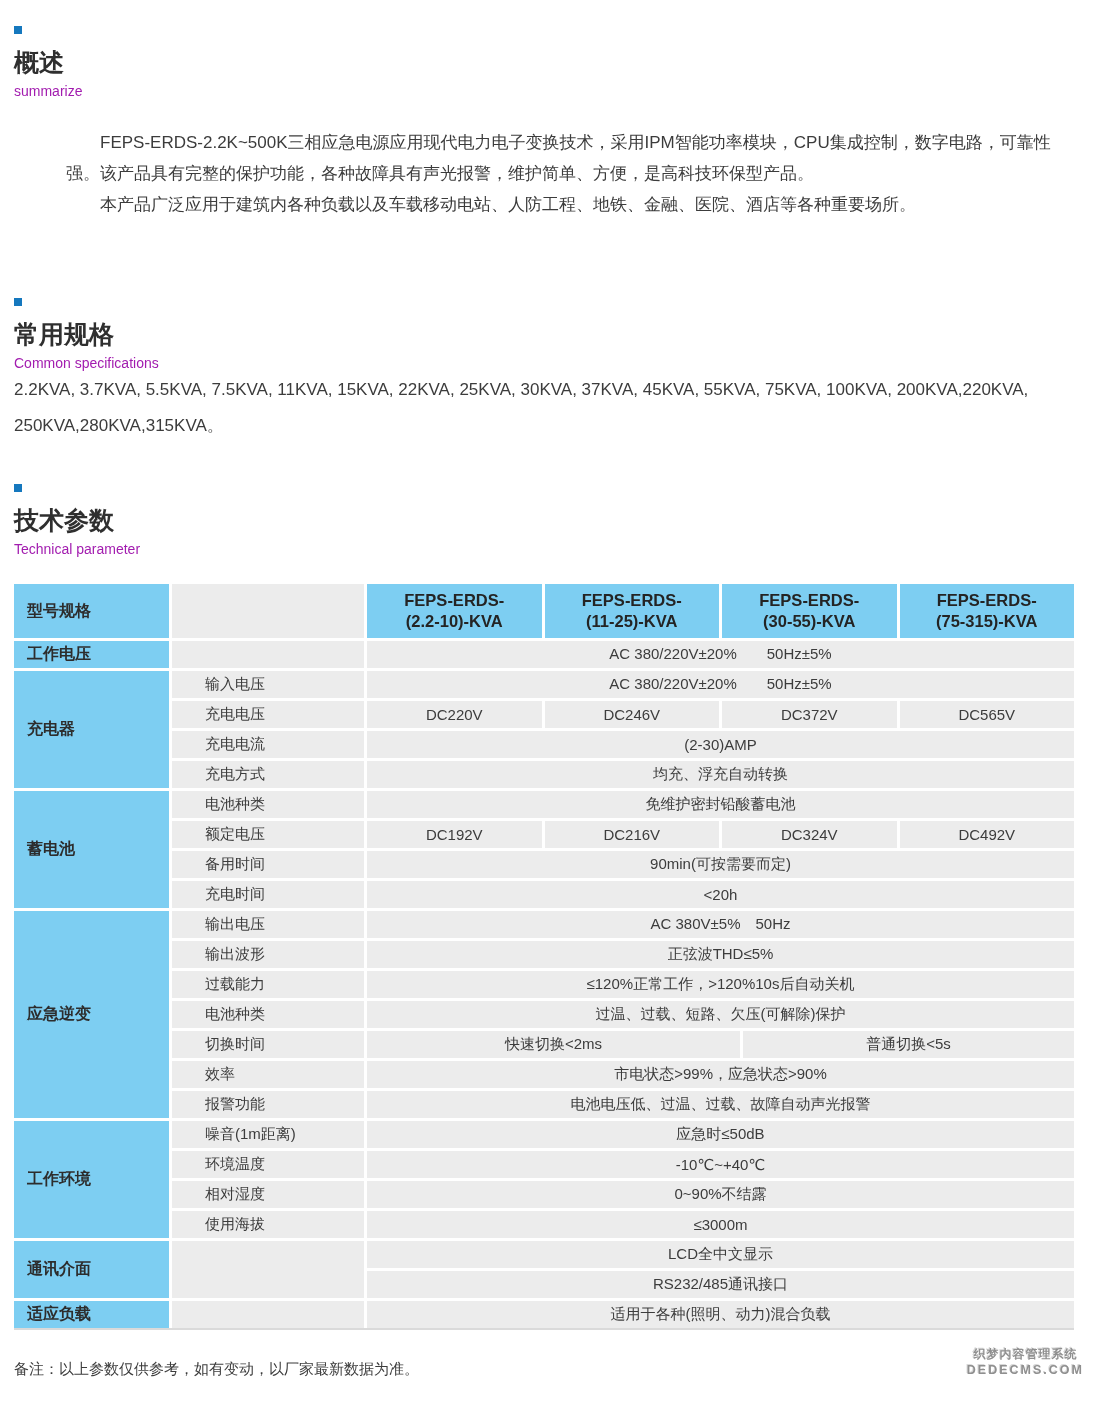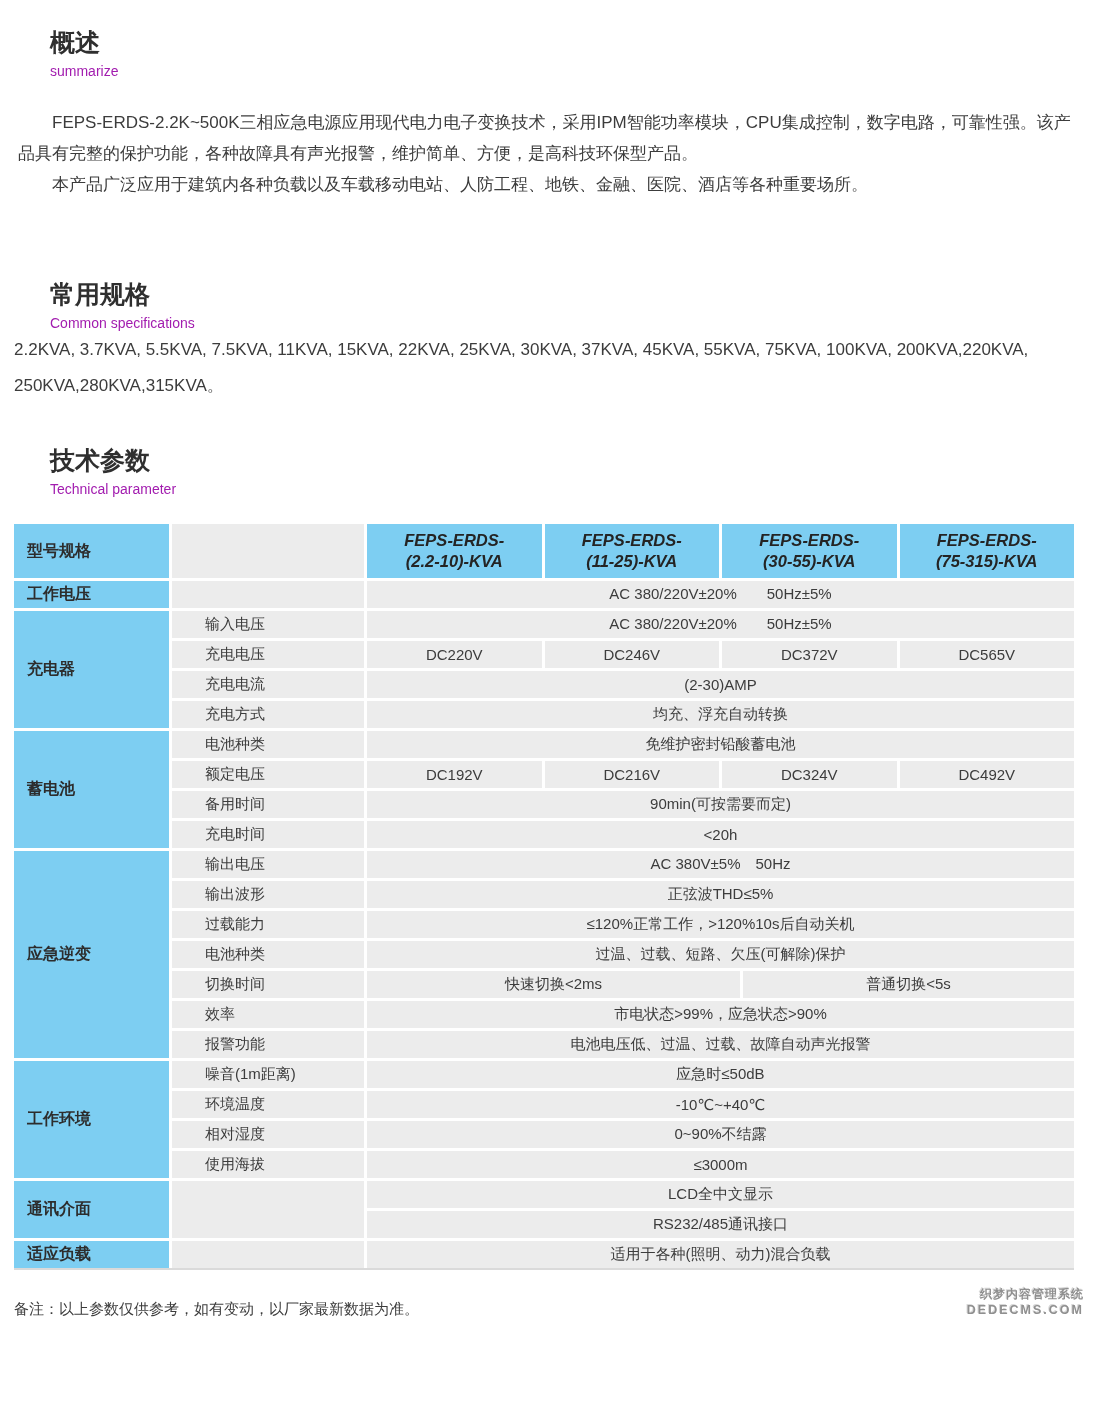--- a/index.html
+++ b/index.html
@@ -12,28 +12,28 @@
   *{box-sizing:border-box;}
   html,body{margin:0;padding:0;}
   body{
     width:1100px;height:1408px;overflow:hidden;background:#ffffff;
     font-family:"Liberation Sans","DejaVu Sans",sans-serif;
     color:var(--text);
   }
   .page{padding:26px 14px 0 14px;}
 
   
-  .sec-head{display:flex;gap:28px;align-items:flex-start;}
+  .sec-head{display:flex;gap:12px;align-items:flex-start;flex-direction:column;}
   .accent-bar{width:8px;background:var(--accent);flex:0 0 8px;}
   .sec-titles{padding-top:1px;}
   .sec-title-zh{font-size:25px;font-weight:bold;color:var(--head);line-height:1.25;margin:0;}
   .sec-title-en{font-size:14px;color:#a21caf;margin-top:5px;line-height:1.2;}
 
   
-  .overview-body{margin-top:27px;padding:0 4px;}
+  .overview-body{margin-top:27px;padding:0 4px;margin-left:48px;}
   .overview-body p{margin:0;font-size:17px;line-height:31px;text-indent:2em;color:var(--text);}
 
   
   .section-specs{margin-top:78px;}
   .specs-text{font-size:17px;line-height:36px;color:var(--text);padding-right:10px;}
 
   
   .section-tech{margin-top:40px;}
   .spec-table{
     margin-top:26px;width:1060px;display:flex;flex-direction:column;gap:3px;
@@ -49,37 +49,37 @@
   .trow.thead{min-height:54px;}
   .lbl{
     flex:0 0 192px;background:var(--gray);display:flex;align-items:center;
     padding-left:33px;font-size:15px;
   }
   .lbl-tall{flex:0 0 192px;background:var(--gray);}
   .dataarea{flex:1;display:flex;gap:3px;}
   .model{
     flex:1;background:var(--blue);display:flex;align-items:center;justify-content:center;
     text-align:center;font-weight:bold;font-size:16.5px;line-height:1.28;
-    white-space:pre-line;color:#242424;font-style:italic;
+    white-space:pre-line;color:#242424;
   }
   .dmerged{
     flex:1;background:var(--gray);display:flex;align-items:center;justify-content:center;
     text-align:center;
   }
   .dfour{flex:1;display:flex;gap:3px;}
   .dfour>div{flex:1;background:var(--gray);display:flex;align-items:center;justify-content:center;}
   .dtwo{flex:1;display:flex;gap:3px;}
   .dtwo>div{background:var(--gray);display:flex;align-items:center;justify-content:center;}
   .dtwo>div:first-child{flex:53;}
   .dtwo>div:last-child{flex:47;}
 
   
   .footer-row{margin-top:16px;display:flex;justify-content:space-between;align-items:flex-end;padding-right:2px;}
   .footer-note{font-size:15px;color:var(--text);}
-  .watermark{text-align:right;font-weight:bold;color:#8F8F8F;
+  .watermark{text-align:center;font-weight:bold;color:#8F8F8F;
     text-shadow:1px 1px 0 #ffffff,-1px -1px 0 #d8d8d8;line-height:1.35;}
   .watermark .wm1{font-size:12px;letter-spacing:1px;}
   .watermark .wm2{font-size:12.5px;letter-spacing:2px;}
 </style>
 </head>
 <body>
 
 <div class="page">
 
   <section>

